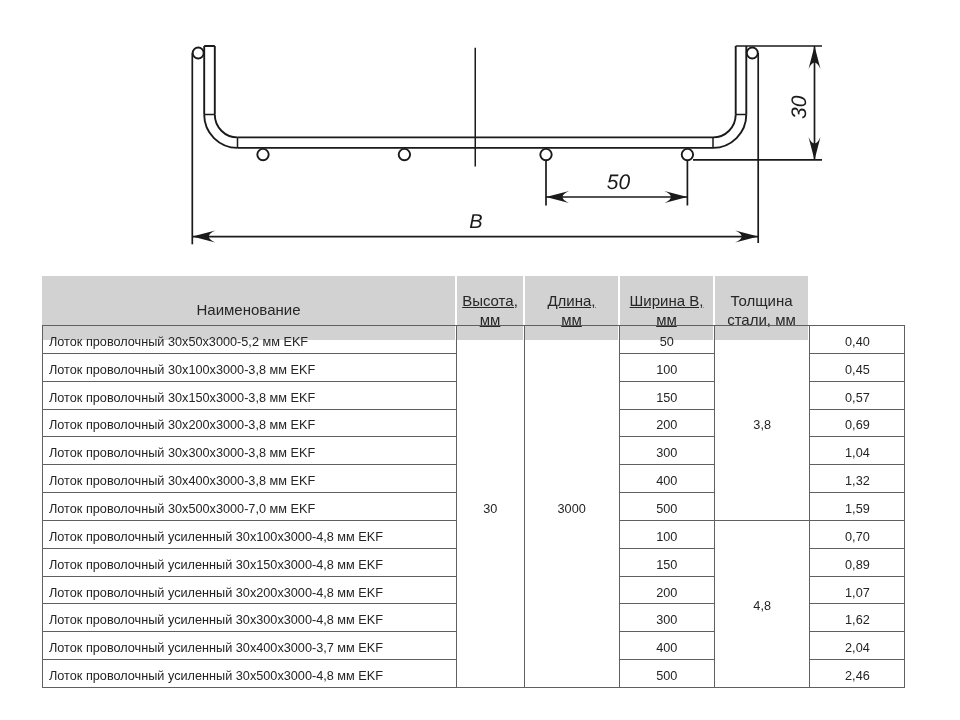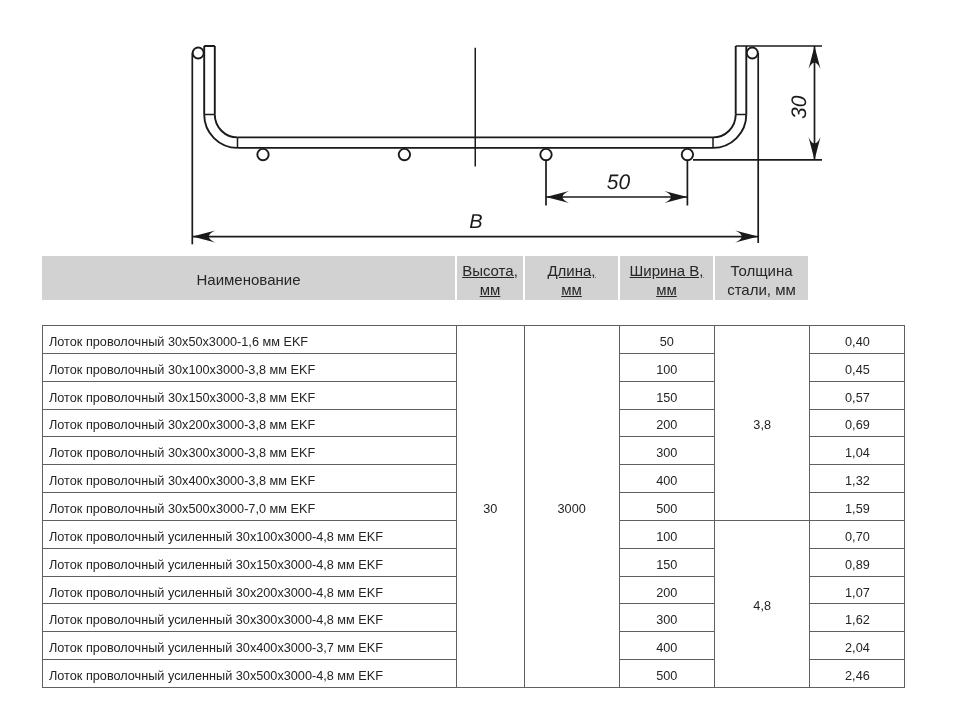--- a/index.html
+++ b/index.html
@@ -1,18 +1,18 @@
 <!DOCTYPE html>
 <html><head>
 <meta charset="utf-8">
 <style>
   html,body{margin:0;padding:0;}
   body{width:960px;height:720px;background:#ffffff;font-family:"Liberation Sans",sans-serif;position:relative;overflow:hidden;}
   #draw{position:absolute;left:0;top:0;}
-  .hdr{position:absolute;left:42px;top:256px;width:863px;height:44px;display:flex;}
+  .hdr{position:absolute;left:42px;top:276px;width:863px;height:64px;display:flex;}
   .hdr .hc{background:#d2d2d2;display:flex;flex-direction:column;align-items:center;justify-content:center;font-size:15px;color:#262626;line-height:18.8px;text-align:center;padding-top:5px;box-sizing:border-box;}
   .hsep{width:2px;background:#ffffff;flex:none;}
   table{position:absolute;left:42px;top:325px;border-collapse:collapse;table-layout:fixed;}
   td{border:1px solid #606060;font-size:12.7px;color:#242424;padding:5px 0 0 0;height:21.85px;white-space:nowrap;}
   td.nm{padding-left:6px;}
   td.c{text-align:center;}
 </style>
 </head>
 <body>
 
@@ -109,21 +109,21 @@
     <col style="width:413.7px">
       <col style="width:68px">
       <col style="width:95px">
       <col style="width:95.3px">
       <col style="width:95.4px">
       <col style="width:95.1px">
   </colgroup>
   <tbody>
 
   <tr>
-        <td class="nm">Лоток проволочный 30х50х3000-1,6 мм EKF</td>
+        <td class="nm">Лоток проволочный 30х50х3000-5,2 мм EKF</td>
         <td class="c" rowspan="13">30</td>
         <td class="c" rowspan="13">3000</td>
         <td class="c">50</td>
         <td class="c" rowspan="7">3,8</td>
         <td class="c">0,40</td>
       </tr>
 
   <tr>
         <td class="nm">Лоток проволочный 30х100х3000-3,8 мм EKF</td>
         <td class="c">100</td>

